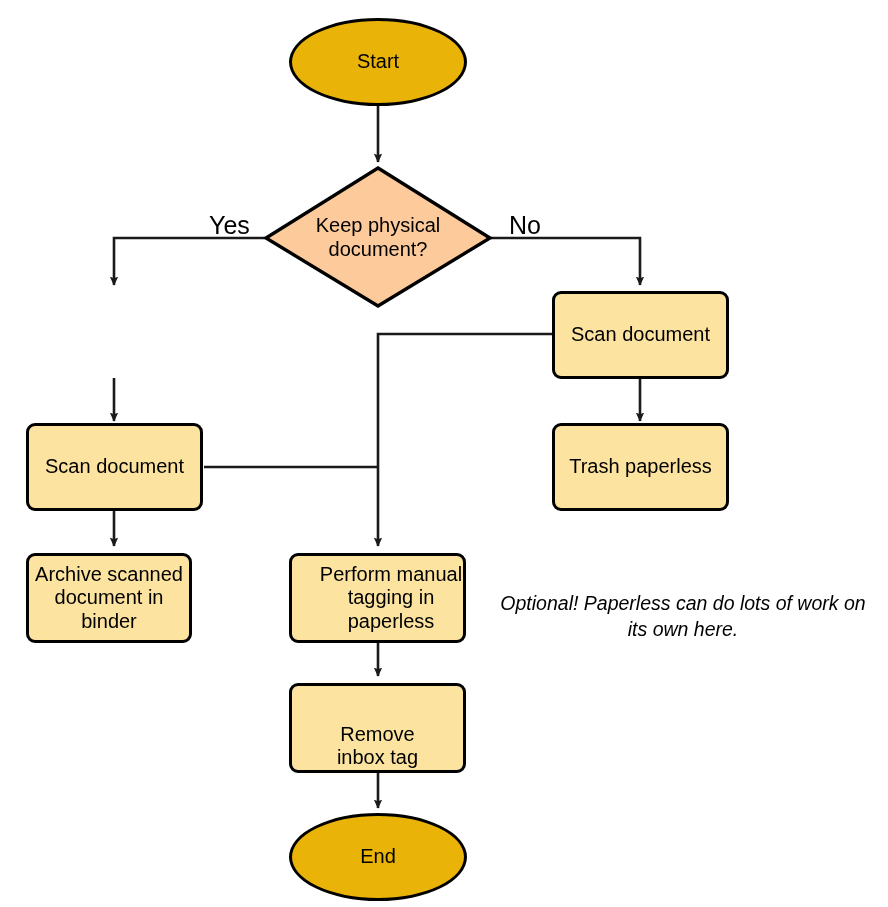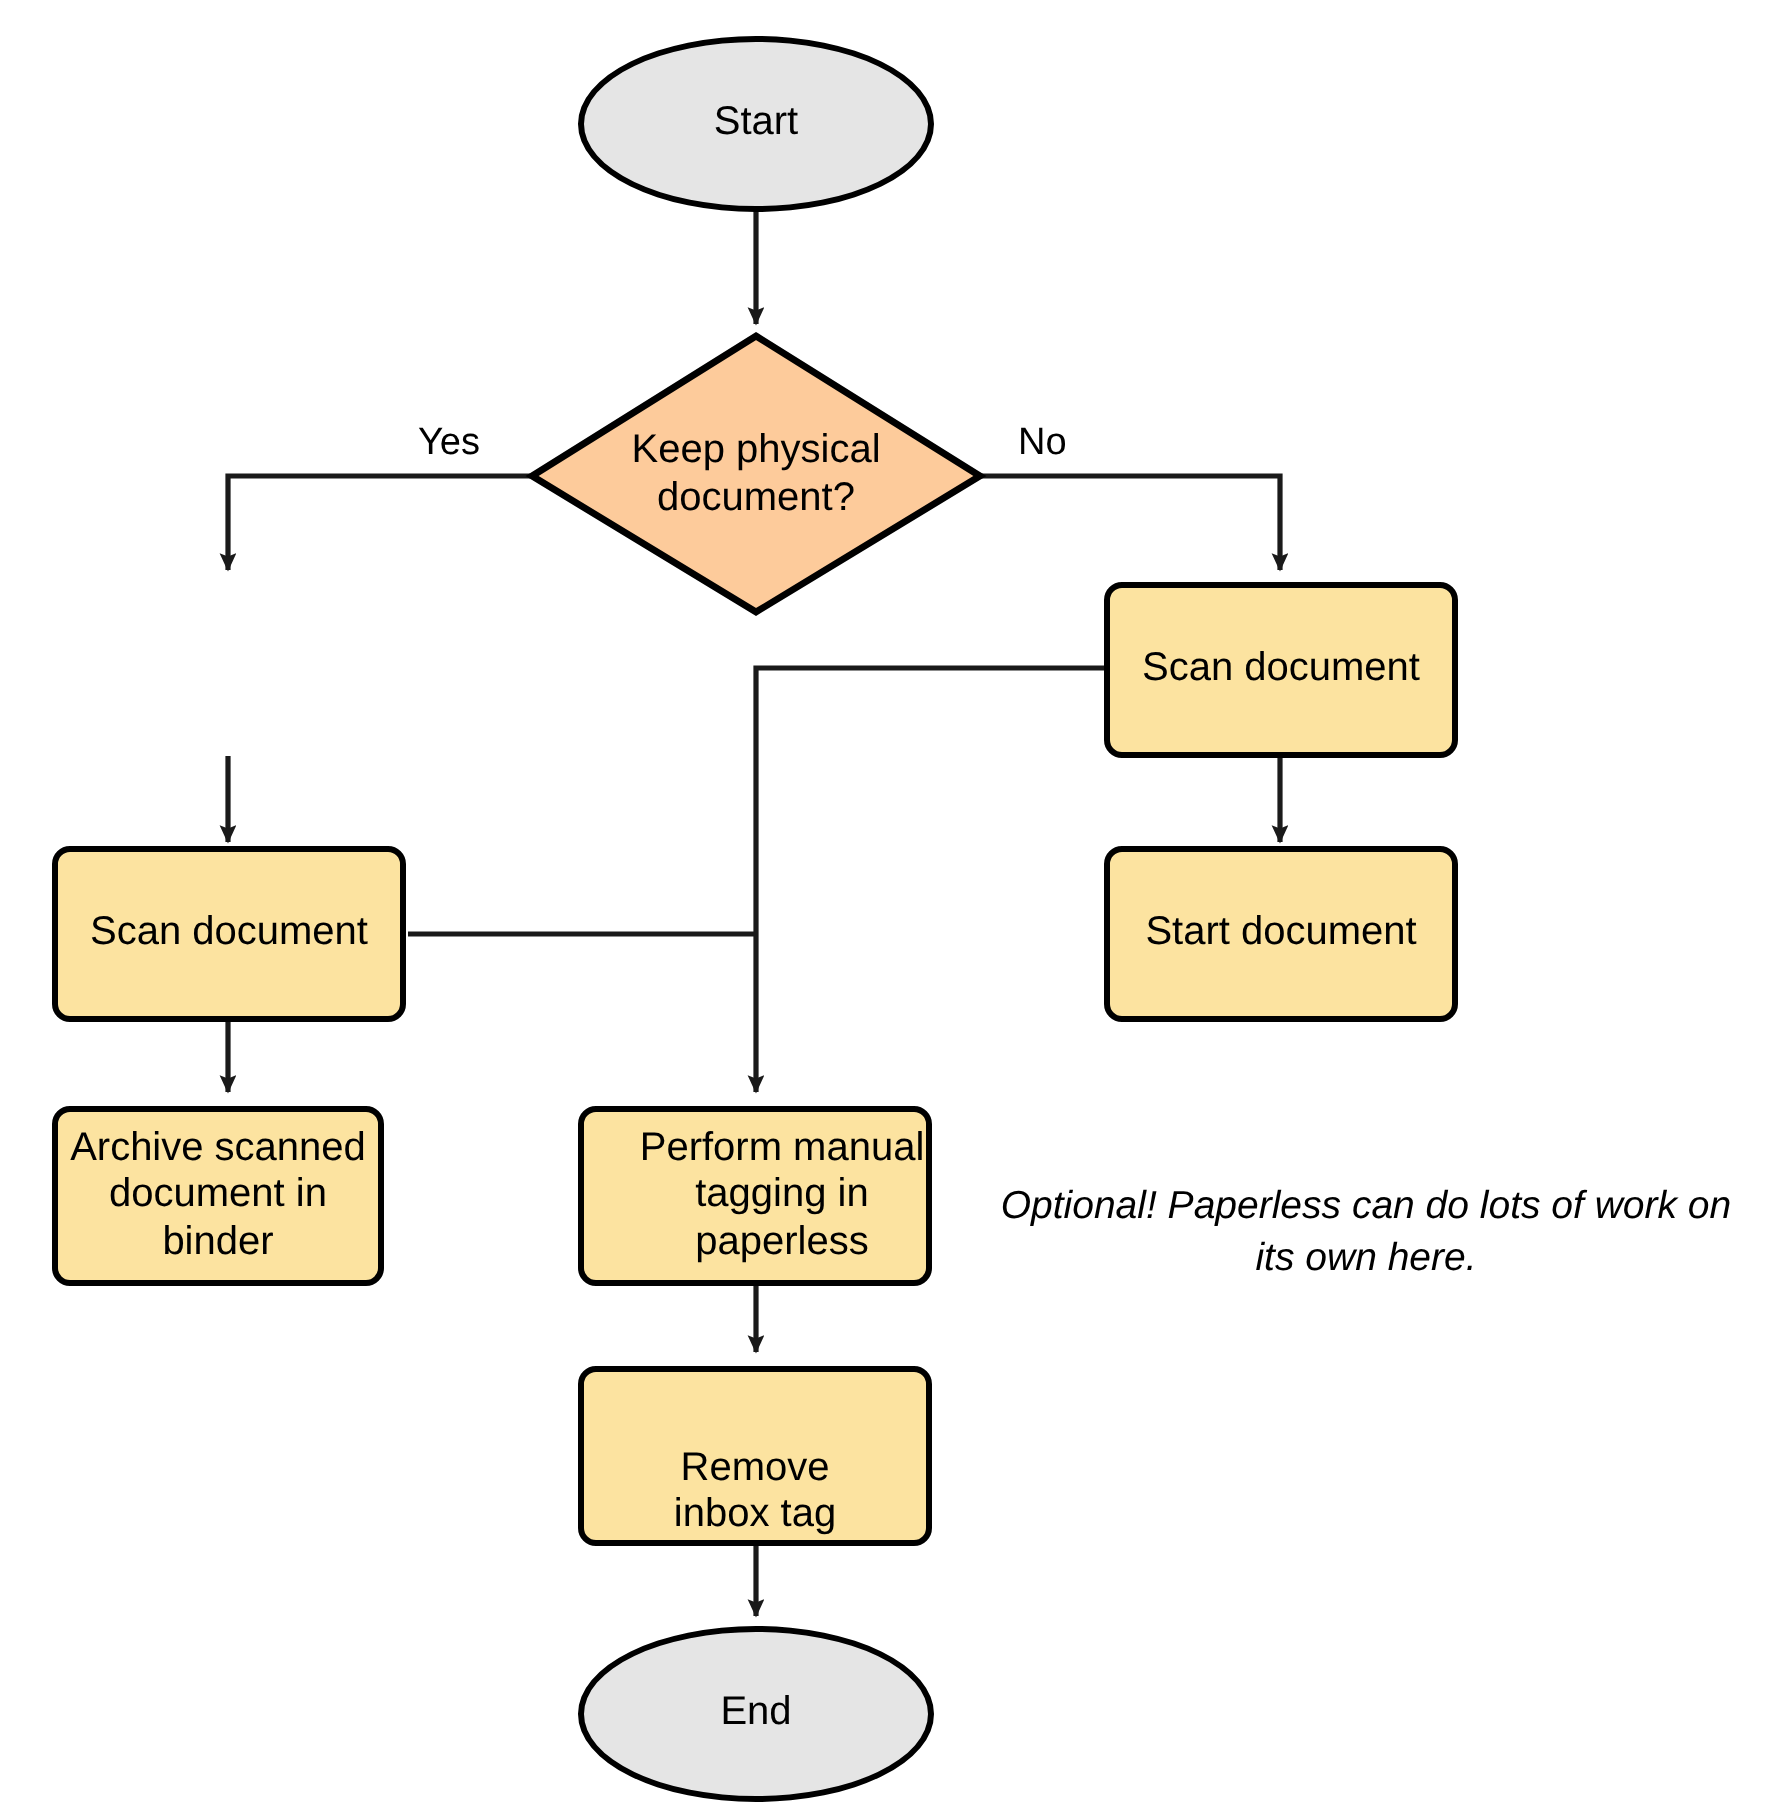--- a/index.html
+++ b/index.html
@@ -34,35 +34,35 @@
     justify-content: center;
     text-align: center;
     color: #000000;
     line-height: 1.18;
     white-space: pre-line;
     font-size: 20px;
   }
   .node.terminator {
     border: 3px solid #000000;
     border-radius: 50%;
-    background: #e5e5e5;
+    background: #eab308;
   }
   .node.process {
     border: 3px solid #000000;
     border-radius: 9px;
     background: #fce3a0;
   }
   .node.decision-label {
     background: transparent;
     border: none;
     pointer-events: none;
   }
   .edge-label {
     position: absolute;
-    font-size: 19px;
+    font-size: 25px;
     color: #000000;
     background: transparent;
     white-space: nowrap;
   }
   .note {
     position: absolute;
     font-style: italic;
     font-size: 19.5px;
     line-height: 1.35;
     color: #000000;
@@ -128,21 +128,21 @@
     <span>Archive scanned
 document in
 binder</span>
   </div>
 
   <div class="node process" style="left:552px; top:291px; width:177px; height:88px;">
     <span>Scan document</span>
   </div>
 
   <div class="node process" style="left:552px; top:423px; width:177px; height:88px;">
-    <span>Start document</span>
+    <span>Trash paperless</span>
   </div>
 
   <div class="node process" style="left:289px; top:553px; width:177px; height:90px;padding-left:27px;">
     <span>Perform manual
 tagging in
 paperless</span>
   </div>
 
   <div class="node process" style="left:289px; top:683px; width:177px; height:90px;align-items:flex-end;">
     <span>Remove

